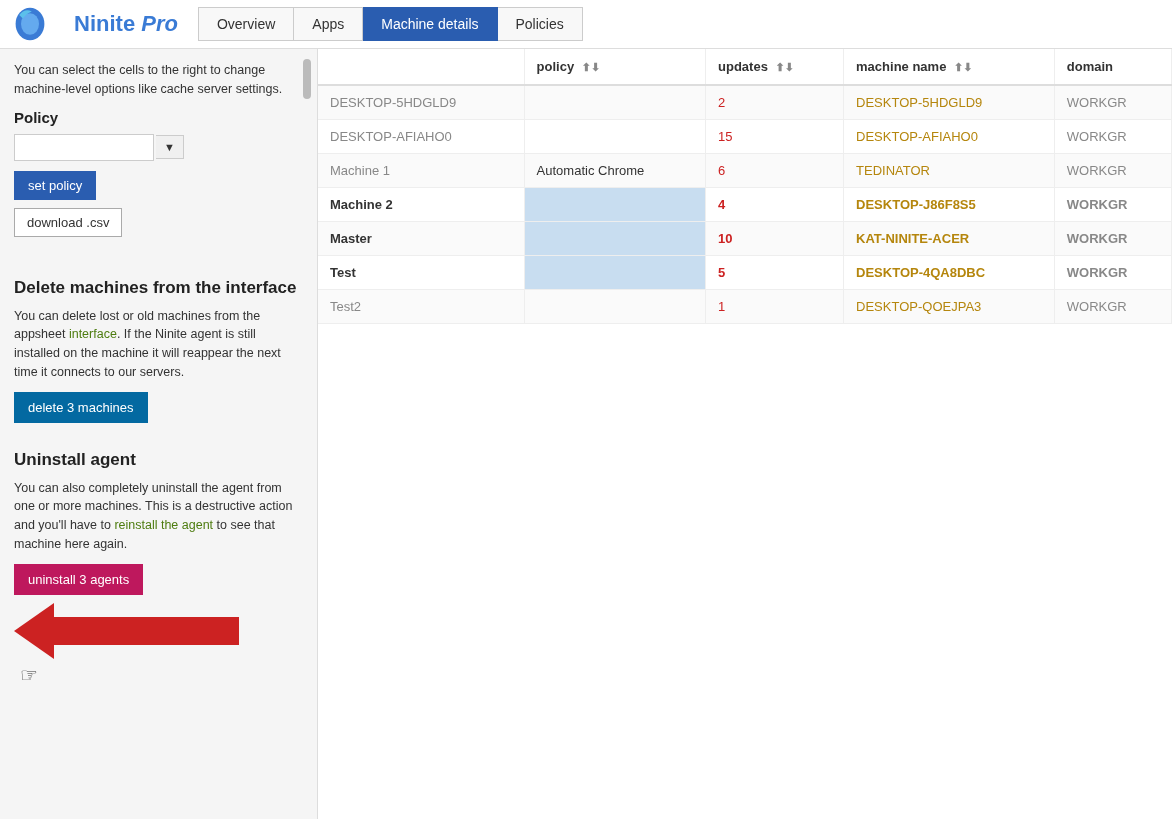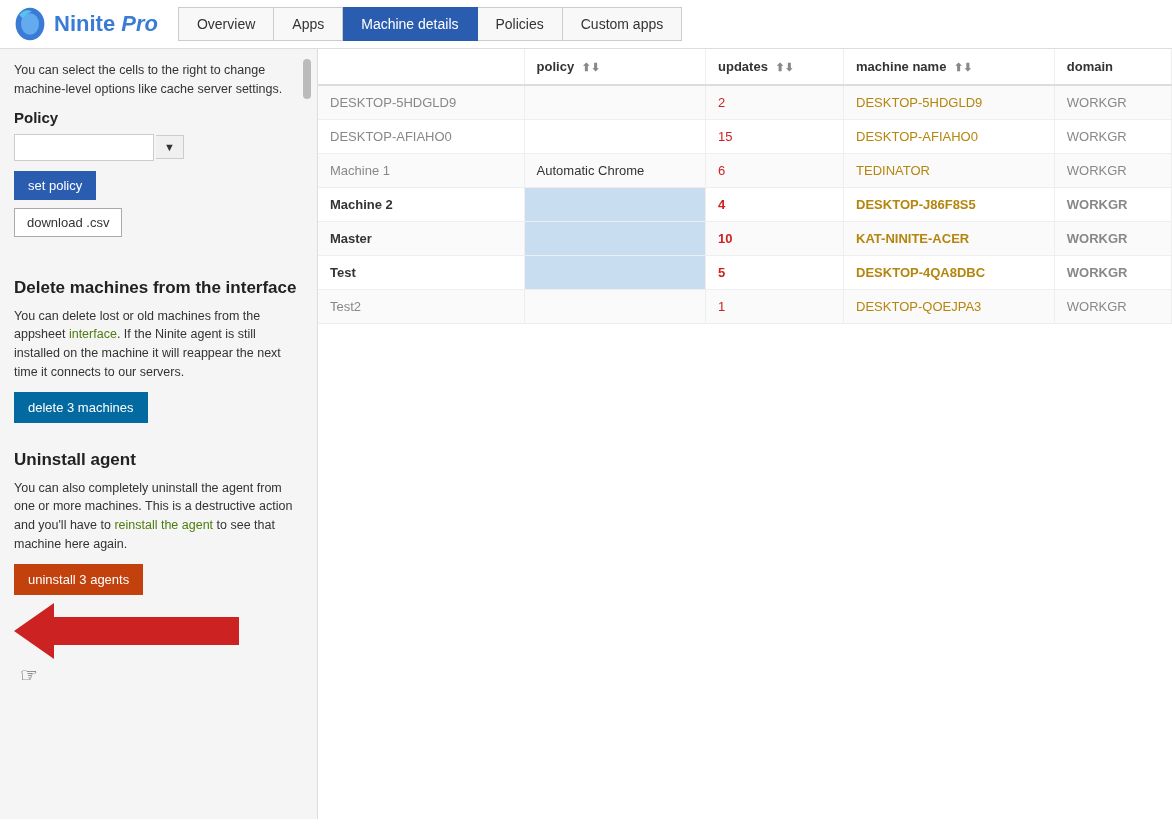--- a/index.html
+++ b/index.html
@@ -10,20 +10,21 @@
       display: flex;
       align-items: center;
       padding: 6px 12px;
       border-bottom: 1px solid #ddd;
       background: #fff;
     }
     .logo {
       display: flex;
       align-items: center;
       margin-right: 20px;
+      gap: 20px;
     }
     .logo-icon {
       width: 36px;
       height: 36px;
       margin-right: 6px;
     }
     .logo-text {
       font-size: 22px;
       font-weight: bold;
       color: #1a1a1a;
@@ -146,21 +147,21 @@
       background: #0369a1;
       color: #fff;
       border: none;
       cursor: pointer;
       font-size: 13px;
       margin-bottom: 12px;
     }
     .btn-uninstall {
       display: inline-block;
       padding: 8px 14px;
-      background: #c2410c;
+      background: #be185d;
       color: #fff;
       border: none;
       cursor: pointer;
       font-size: 13px;
     }
 
     
     .arrow-container {
       display: flex;
       align-items: center;
@@ -221,21 +222,20 @@
     </svg>
     <div class="logo-text">
       <span>Ninite</span>&nbsp;<span style="color:#3a7bd5; font-style:italic;">Pro</span>
     </div>
   </div>
   <nav class="nav-tabs">
     <a class="nav-tab">Overview</a>
     <a class="nav-tab">Apps</a>
     <a class="nav-tab active">Machine details</a>
     <a class="nav-tab">Policies</a>
-    <a class="nav-tab">Custom apps</a>
   </nav>
 </div>
 
 <div class="main-layout">
 
   <div class="sidebar">
     <div class="sidebar-scroll-indicator"></div>
 
     <p>You can select the cells to the right to change machine-level options like cache server settings.</p>
 

